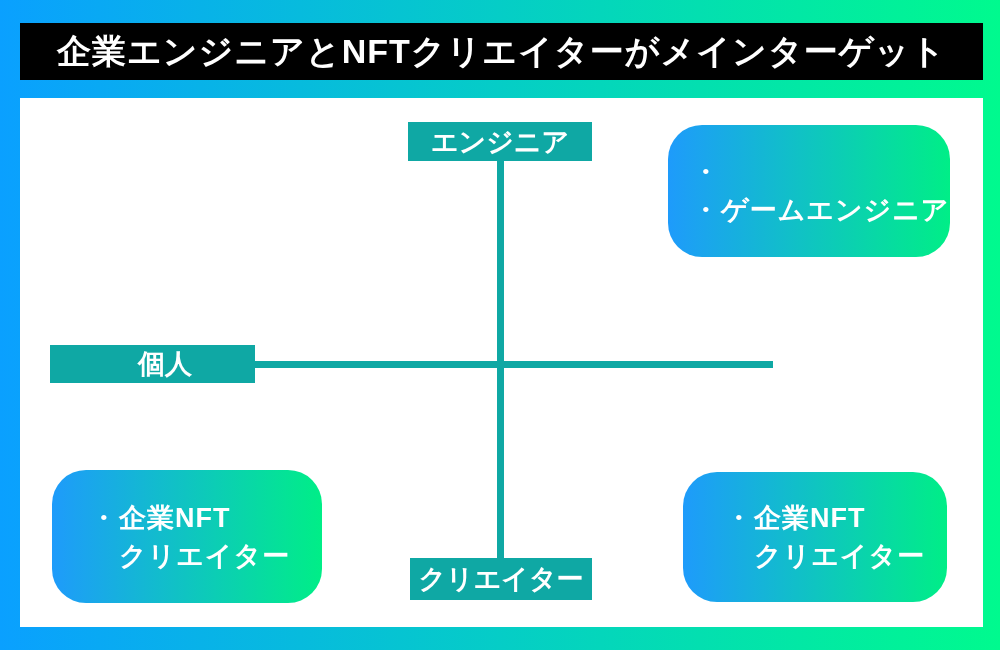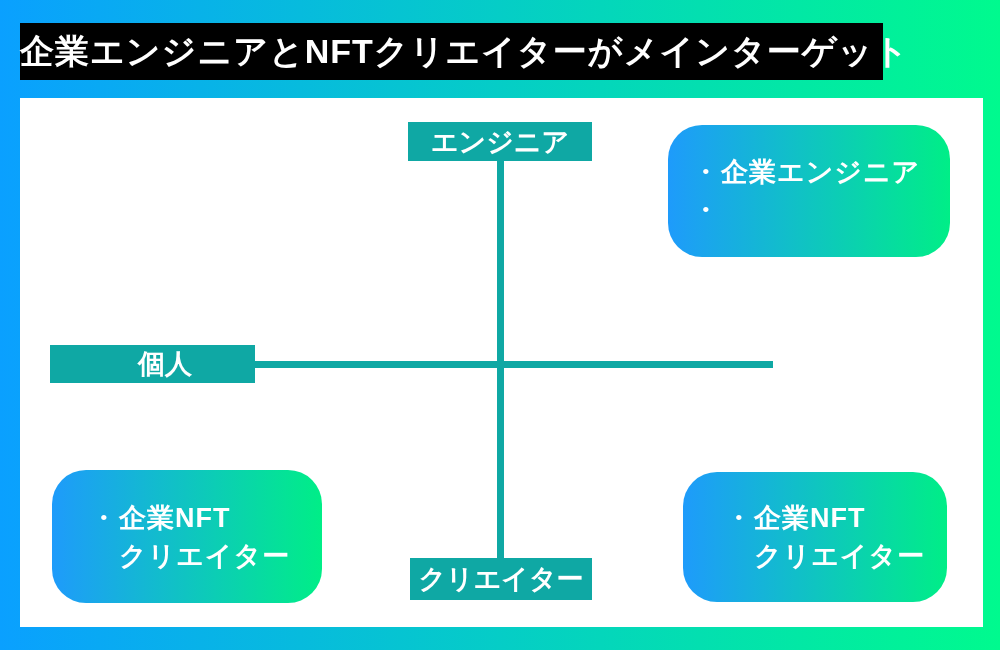--- a/index.html
+++ b/index.html
@@ -5,23 +5,23 @@
   html,body{margin:0;padding:0;}
   body{
     font-family:"Liberation Sans","DejaVu Sans",sans-serif;
     width:1000px;height:650px;overflow:hidden;
   }
   .stage{
     position:relative;width:1000px;height:650px;
     background:linear-gradient(90deg,var(--background-gradient-start,#0AA0FF),var(--background-gradient-end,#00FA8E));
   }
   .title-bar{
-    position:absolute;left:20px;top:23px;width:863px;height:57px;
+    position:absolute;left:20px;top:23px;width:963px;height:57px;
     background:var(--title-bar-bg,#000000);
-    display:flex;align-items:center;
+    display:flex;align-items:center;justify-content:center;
   }
   .title-bar .title-text{
     color:var(--title-text,#FFFFFF);
     font-size:34px;font-weight:bold;letter-spacing:1px;white-space:nowrap;
   }
   .panel{
     position:absolute;left:20px;top:98px;width:963px;height:529px;
     background:var(--panel-bg,#FFFFFF);
   }
   .axis-line{position:absolute;background:var(--axis-teal,#0FA8A4);}
@@ -64,24 +64,24 @@
   <div class="axis-line vline"></div>
   <div class="axis-line hline"></div>
 
   <div class="axis-label axis-top">エンジニア</div>
   <div class="axis-label axis-left">個人</div>
   <div class="axis-label axis-bottom">クリエイター</div>
 
   <div class="card card-tr">
     <div class="bullet-item">
       <span class="bullet">・</span>
-      <span class="item-text">企業エンジニア</span>
     </div>
     <div class="bullet-item">
       <span class="bullet">・</span>
+      <span class="item-text">ゲームエンジニア</span>
     </div>
   </div>
 
   <div class="card card-bl">
     <div class="bullet-item">
       <span class="bullet">・</span>
       <span class="item-text">企業NFT
 クリエイター</span>
     </div>
   </div>

